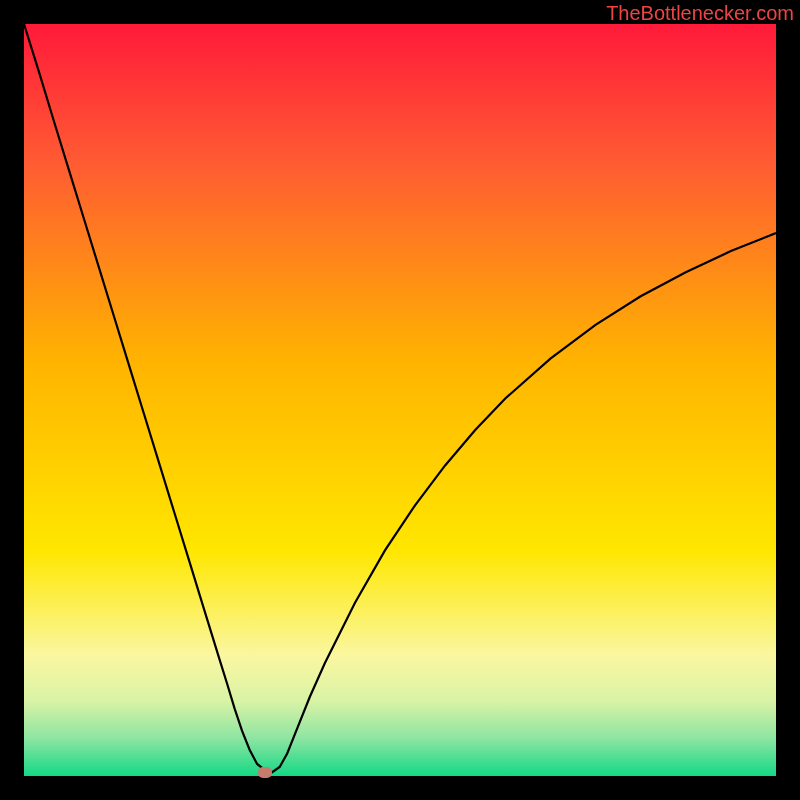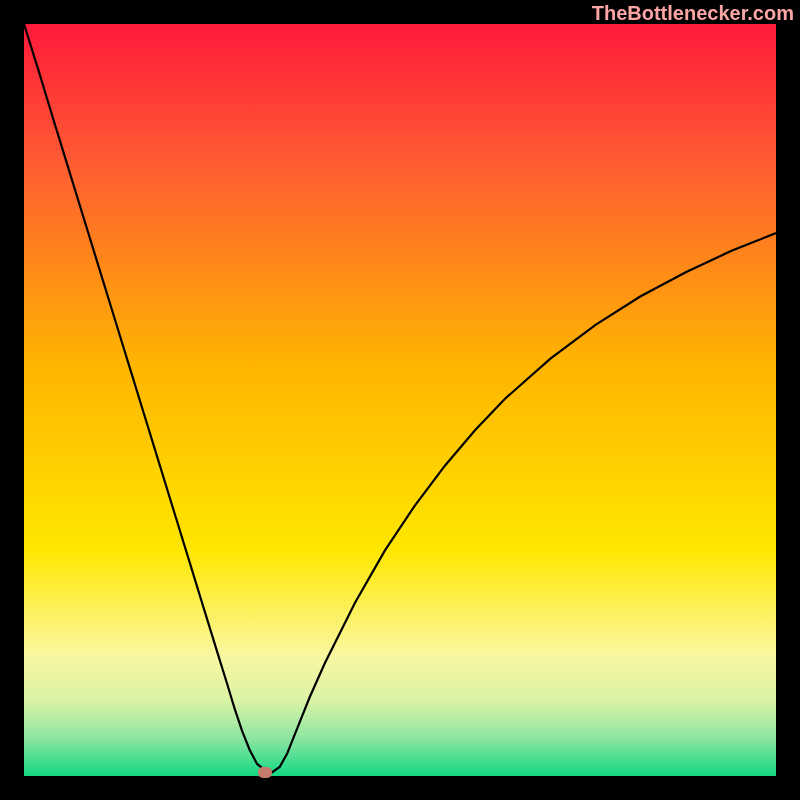--- a/index.html
+++ b/index.html
@@ -23,24 +23,24 @@
     position: absolute;
     left: 0;
     top: 0;
     width: 752px;
     height: 752px;
   }
   .watermark {
     position: absolute;
     top: 2px;
     right: 6px;
-    color: #fca5a5;
+    color: #ef4444;
     font-size: 20px;
     z-index: 10;
-    font-weight: 700;
+    font-weight: 400;
   }
   .marker {
     position: absolute;
     width: 14px;
     height: 11px;
     border-radius: 5px;
     background: #c67b6f;
     z-index: 5;
   }
 </style>

